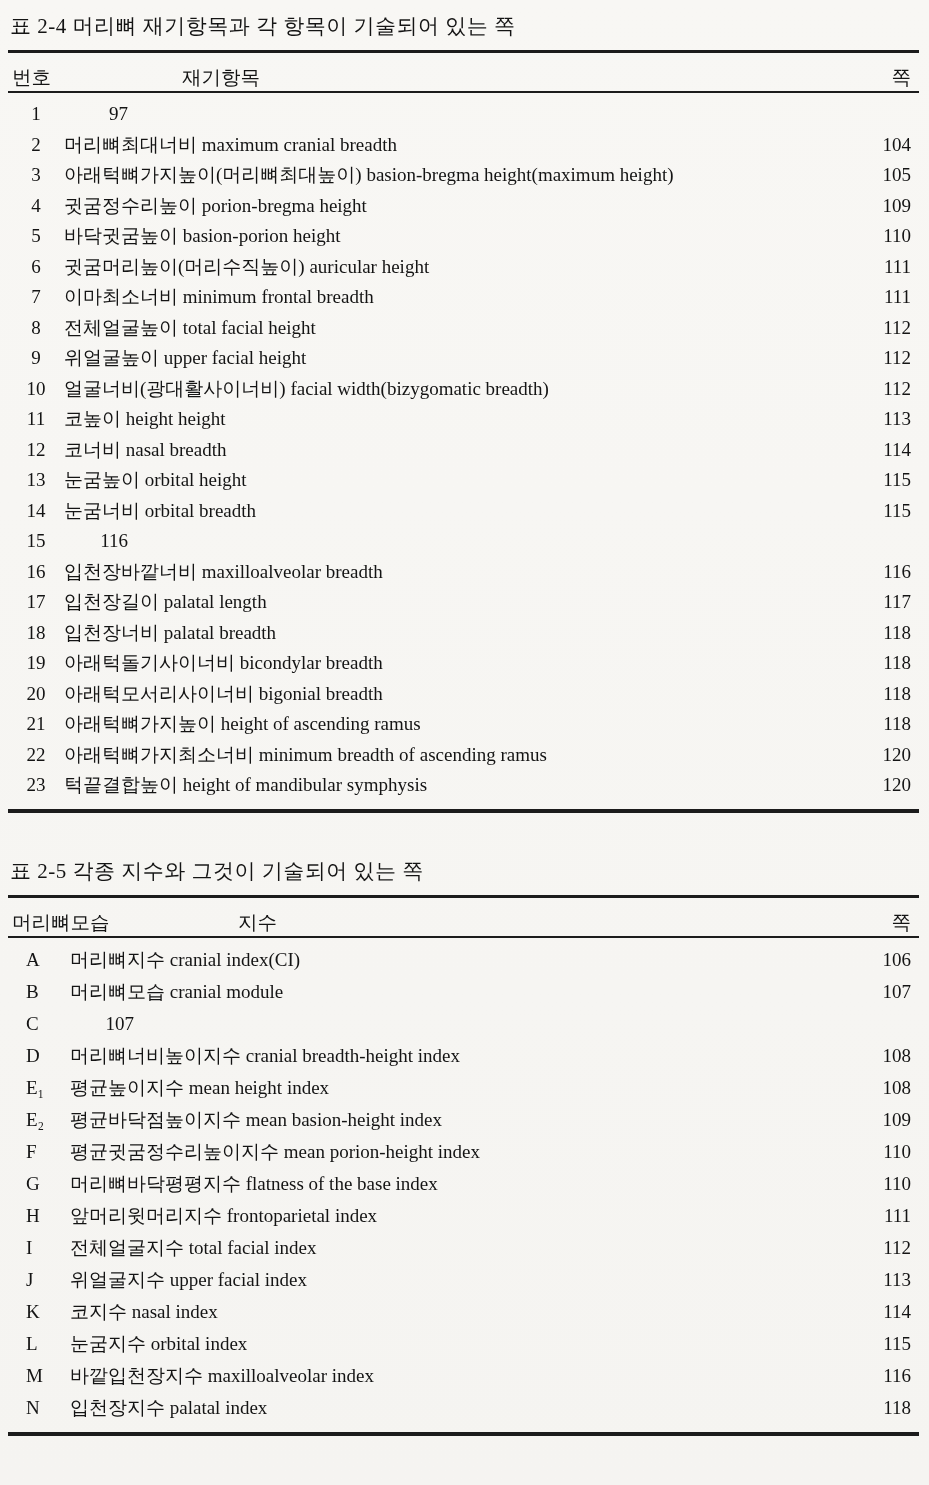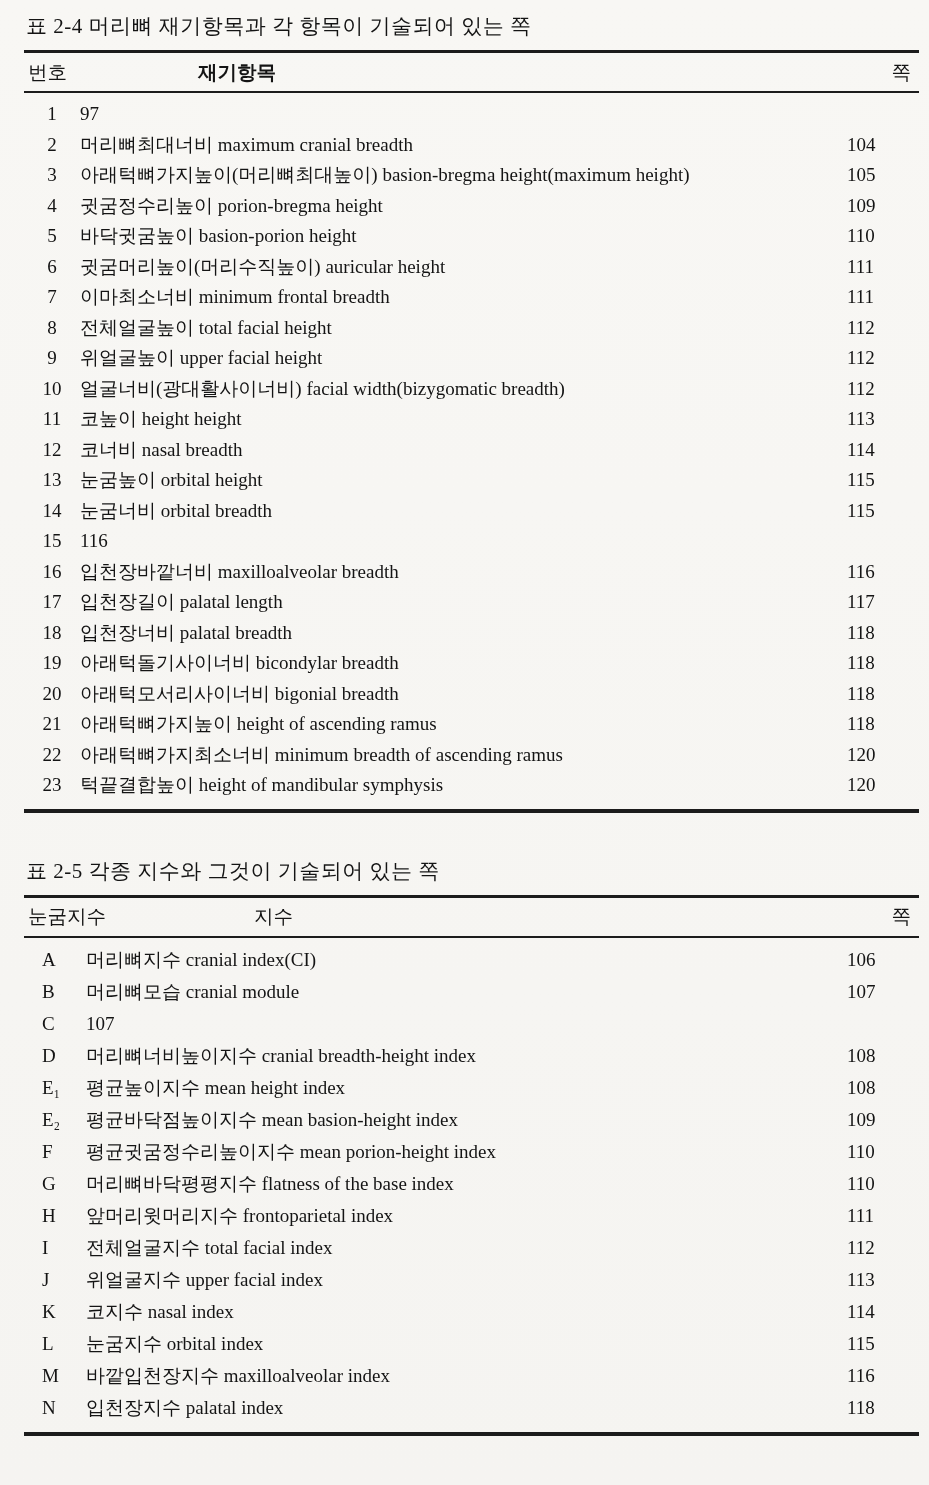--- a/index.html
+++ b/index.html
@@ -7,56 +7,56 @@
     width: 929px;
     height: 1485px;
     background: #f7f6f3;
     font-family: "Liberation Serif", "DejaVu Serif", serif;
     color: #141414;
     overflow: hidden;
   }
   .page {
     width: 929px;
     height: 1485px;
-    padding: 8px 10px 0 24px;
+    padding: 8px 10px 0 8px;
     background: linear-gradient(180deg, #f8f7f4 0%, #f5f4f1 100%);
   }
   .table-title {
     font-size: 21px;
     letter-spacing: 0.5px;
     padding: 4px 0 10px 2px;
     white-space: nowrap;
   }
   .tbl {
     width: 100%;
     border-top: 3px solid #1c1c1c;
   }
   .hdr-row {
     display: flex;
-    align-items: center;
+    align-items: flex-end;
     height: 40px;
     font-size: 19.5px;
     border-bottom: 2px solid #1c1c1c;
   }
   .rows { padding: 6px 0 8px 0; }
   .row {
     display: flex;
     align-items: baseline;
     font-size: 19px;
     line-height: 30.5px;
     white-space: nowrap;
   }
   .c1 { width: 56px; flex: 0 0 auto; text-align: center; }
   .c1-left { width: 62px; flex: 0 0 auto; text-align: left; padding-left: 18px; }
   .c2 { flex: 1 1 auto; overflow: hidden; }
-  .c3 { width: 72px; flex: 0 0 auto; padding-right: 8px;
+  .c3 { width: 72px; flex: 0 0 auto; text-align: right; padding-right: 8px;
         font-family: "Liberation Serif", serif; }
   .hdr-c1 { width: 56px; flex: 0 0 auto; padding-left: 4px; }
   .hdr-c1-wide { width: 120px; flex: 0 0 auto; padding-left: 4px; }
-  .hdr-c2 { flex: 1 1 auto; padding-left: 118px; font-weight: bold; }
+  .hdr-c2 { flex: 1 1 auto; padding-left: 118px; }
   .hdr-c2b { flex: 1 1 auto; padding-left: 110px; }
   .hdr-c3 { width: 72px; flex: 0 0 auto; text-align: right; padding-right: 8px; }
   .tbl-bottom { border-bottom: 4px solid #1c1c1c; }
   .gap { height: 40px; }
   .rows2 .row { line-height: 32px; }
 </style>
 </head>
 <body>
 
 <div class="page">
@@ -207,21 +207,21 @@
   </div>
 </div>
   </div>
 
   <div class="gap"></div>
 
   <div class="table-title">표 2-5  각종 지수와 그것이 기술되어 있는 쪽</div>
 
   <div class="tbl tbl-bottom">
     <div class="hdr-row">
-      <span class="hdr-c1-wide">눈굼지수</span>
+      <span class="hdr-c1-wide">머리뼈모습</span>
       <span class="hdr-c2b">지수</span>
       <span class="hdr-c3">쪽</span>
     </div>
     <div class="rows rows2">
   <div class="row">
     <span class="c1-left">A</span>
     <span class="c2">머리뼈지수 cranial index(CI)</span>
     <span class="c3">106</span>
   </div>
 

